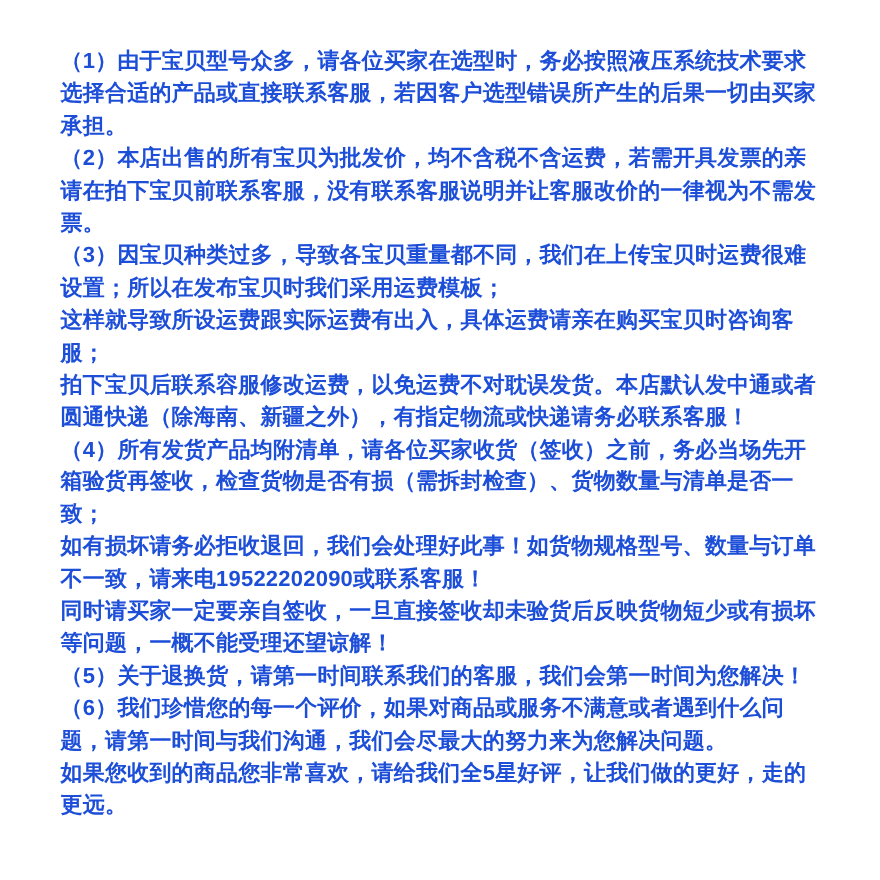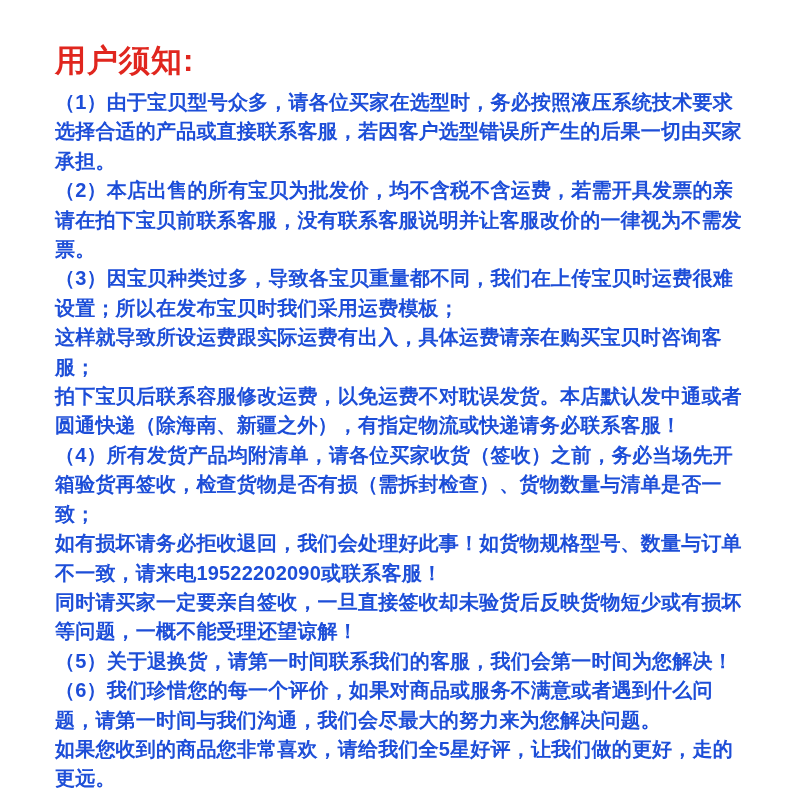--- a/index.html
+++ b/index.html
@@ -34,21 +34,20 @@
     letter-spacing: 0.2px;
     font-weight: 600;
     white-space: pre-line;
     width: 697px;
   }
 </style>
 </head>
 <body>
 
 <div class="page">
-  <h1 class="title">用户须知:</h1>
   <div class="body-text">（1）由于宝贝型号众多，请各位买家在选型时，务必按照液压系统技术要求
 选择合适的产品或直接联系客服，若因客户选型错误所产生的后果一切由买家
 承担。
 （2）本店出售的所有宝贝为批发价，均不含税不含运费，若需开具发票的亲
 请在拍下宝贝前联系客服，没有联系客服说明并让客服改价的一律视为不需发
 票。
 （3）因宝贝种类过多，导致各宝贝重量都不同，我们在上传宝贝时运费很难
 设置；所以在发布宝贝时我们采用运费模板；
 这样就导致所设运费跟实际运费有出入，具体运费请亲在购买宝贝时咨询客
 服；

